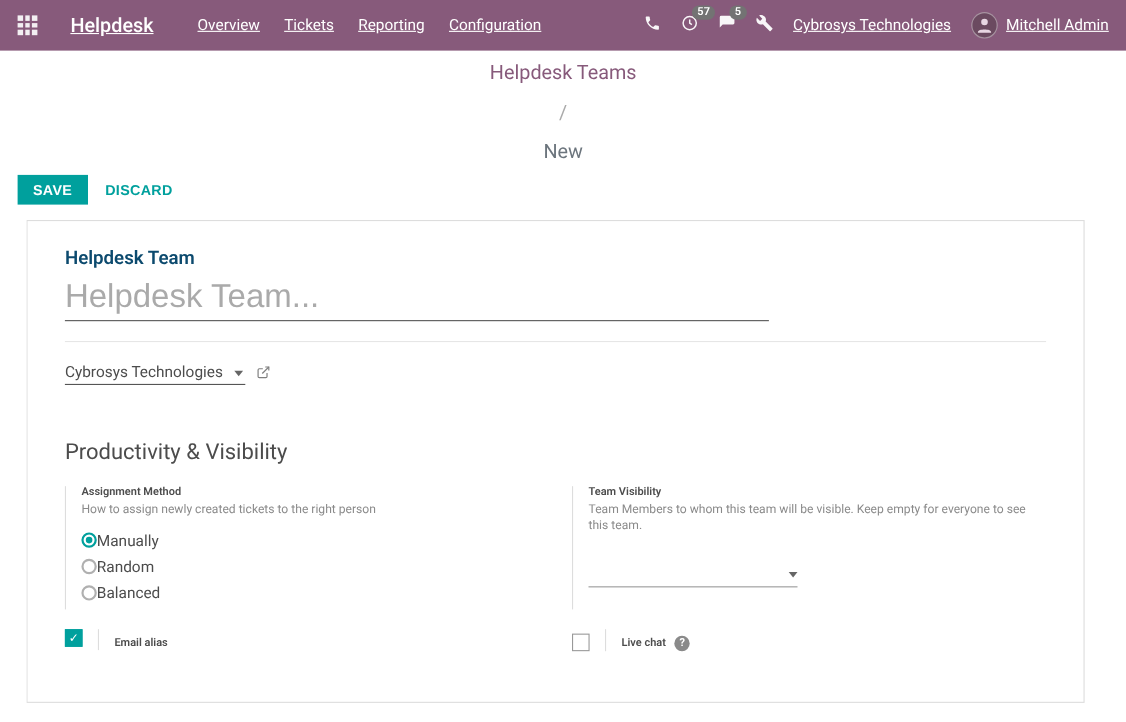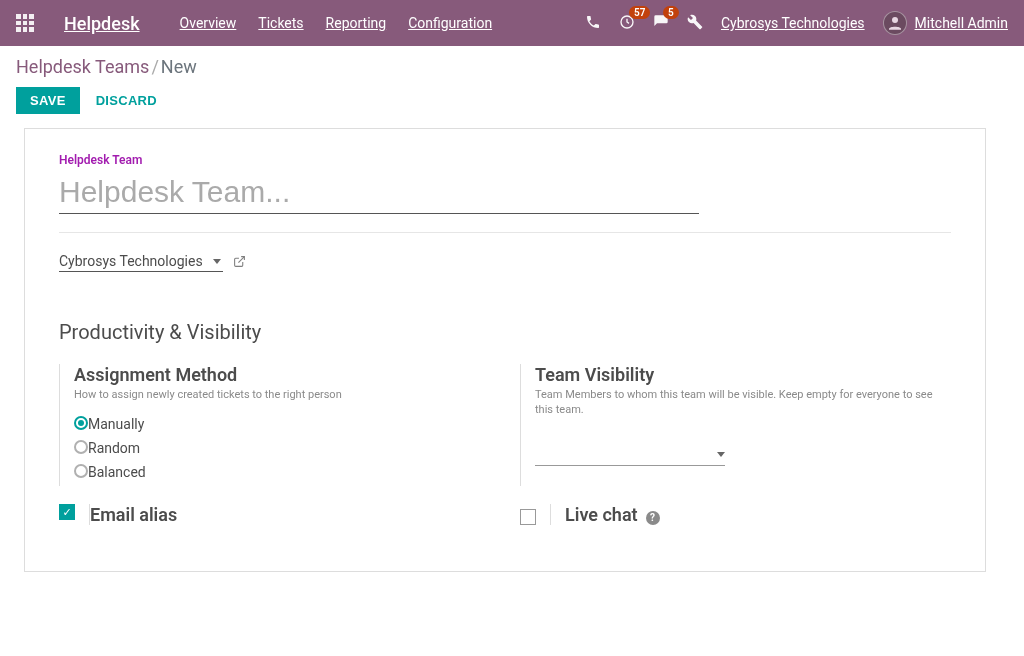--- a/index.html
+++ b/index.html
@@ -12,49 +12,49 @@
   .nav .apps-icon { width: 18px; height: 18px; display: grid; grid-template-columns: repeat(3,1fr); grid-template-rows: repeat(3,1fr); gap: 2px; margin-right: 30px; cursor: pointer;}
   .nav .apps-icon span { background: #fff; opacity: .9; }
   .nav .brand { font-size: 18px; font-weight: 500; margin-right: 40px; }
   .nav .menu { display: flex; gap: 22px; align-items: flex-end; }
   .nav .menu a { color: #fff; text-decoration: none; cursor: pointer; }
   .nav .spacer { flex: 1; }
   .nav .right { display: flex; align-items: center; gap: 18px; }
   .nav .icon { width: 16px; height: 16px; opacity: .95; }
   .nav .badge-wrap { position: relative; }
   .nav .badge {
-    position: absolute; top: -8px; left: 10px; background: #c2410c; color: #fff;
+    position: absolute; top: -8px; left: 10px; background: #737373; color: #fff;
     font-size: 10px; padding: 1px 5px; border-radius: 8px; font-weight: 600;
   }
   .nav .company { white-space: nowrap; }
   .nav .user { display: flex; align-items: center; gap: 8px; white-space: nowrap; }
   .nav .avatar { width: 24px; height: 24px; border-radius: 50%; background: #6b4a60; border: 1px solid rgba(255,255,255,.4); overflow: hidden; display:flex; align-items:center; justify-content:center; font-size:14px;}
   
   .cp { padding: 10px 16px 14px; }
-  .bc { display: flex; align-items: center; gap: 2px; font-size: 18px; margin-bottom: 10px;}
+  .bc { display: flex; align-items: center; gap: 15px; font-size: 18px; margin-bottom: 10px; flex-direction: column;}
   .bc a { color: #875A7B; text-decoration: none; cursor: pointer; }
   .bc .sep { color: #aaa; }
   .bc .current { color: #6c757d; }
   .cp .buttons { display: flex; align-items: center; gap: 16px; }
   .btn-primary {
     background: #00A09D; color: #fff; border: none; padding: 6px 14px;
     font-weight: 600; font-size: 13px; cursor: pointer; letter-spacing: .3px;
   }
   .btn-link {
     background: none; border: none; color: #00A09D; font-weight: 600;
     font-size: 13px; cursor: pointer; letter-spacing: .3px;
   }
   
   .view { padding: 0 16px 0 24px; position: relative; }
   .scroll { height: 520px; overflow-y: scroll; padding-right: 10px; }
   .sheet {
     background: #fff; border: 1px solid #ddd; max-width: 962px;
     padding: 24px 34px 40px;
   }
-  .field-label { font-size: 12px; font-weight: 600; color: #a21caf; }
+  .field-label { font-size: 17px; font-weight: 600; color: #0c4a6e; }
   .name-input {
     width: 640px; border: none; border-bottom: 1px solid #555;
     font-size: 30px; color: #333; padding: 4px 0; margin-top: 4px;
   }
   .name-input::placeholder { color: #aaa; }
   .desc-input {
     width: 100%; border: none; font-size: 13px; color: #555; padding: 4px 0; margin-top: 8px; display:block;
   }
   .desc-input::placeholder { color: #b0b0b0; }
   hr.sep { border: none; border-top: 1px solid #e6e6e6; margin-top: 18px; }
@@ -62,21 +62,21 @@
   .m2o {
     display: inline-flex; align-items: center; gap: 10px;
     border-bottom: 1px solid #555; padding: 0 2px 2px 0; font-size: 14px; color: #4c4c4c;
     cursor: pointer;
   }
   .caret { width: 0; height: 0; border-left: 4px solid transparent; border-right: 4px solid transparent; border-top: 5px solid #666; }
   .ext-link { color: #7f7f7f; font-size: 13px; cursor: pointer; }
   h2.sect { font-size: 20px; font-weight: 400; color: #4c4c4c; margin-top: 48px; margin-bottom: 20px; }
   .two-col { display: flex; gap: 30px; }
   .col { flex: 1; border-left: 1px solid #ddd; padding-left: 14px; padding-bottom: 6px;}
-  .col .hdr { font-weight: 600; font-size: 18px; color: #4c4c4c; }
+  .col .hdr { font-weight: 600; font-size: 10px; color: #4c4c4c; }
   .col .sub { font-size: 11px; color: #8a8a8a; margin-top: 2px; line-height: 1.4; }
   .radios { margin-top: 14px; display: flex; flex-direction: column; gap: 8px; font-size: 14px; }
   .radio-row { display: flex; gap: 0; cursor: pointer; }
   .radio {
     width: 14px; height: 14px; border: 2px solid #b0b0b0; border-radius: 50%; display:inline-block;
     position: relative;
   }
   .radio.checked { border-color: #00A09D; }
   .radio.checked::after { content: ""; position: absolute; inset: 2px; background: #00A09D; border-radius: 50%; }
   .tags-input {
@@ -223,21 +223,21 @@
           </div>
         </div>
       </div>
 
 
       <div class="two-col channels">
         <div class="col" style="border-left:none; padding-left:0; display:flex; align-items:flex-start;">
           <div class="check-lead">
             <span class="checkbox checked">✓</span>
           </div>
-          <div style="border-left:1px solid #ddd; margin-left:14px;">
+          <div style="border-left:1px solid #ddd; padding-left:14px; margin-left:14px;">
             <span class="hdr">Email alias</span>
           </div>
         </div>
         <div class="col" style="border-left:none; padding-left:0; display:flex; align-items:flex-end;">
           <div class="check-lead">
             <span class="checkbox"></span>
           </div>
           <div style="border-left:1px solid #ddd; padding-left:14px; margin-left:14px;">
             <span class="hdr">Live chat</span>
             <span class="q-icon">?</span>

